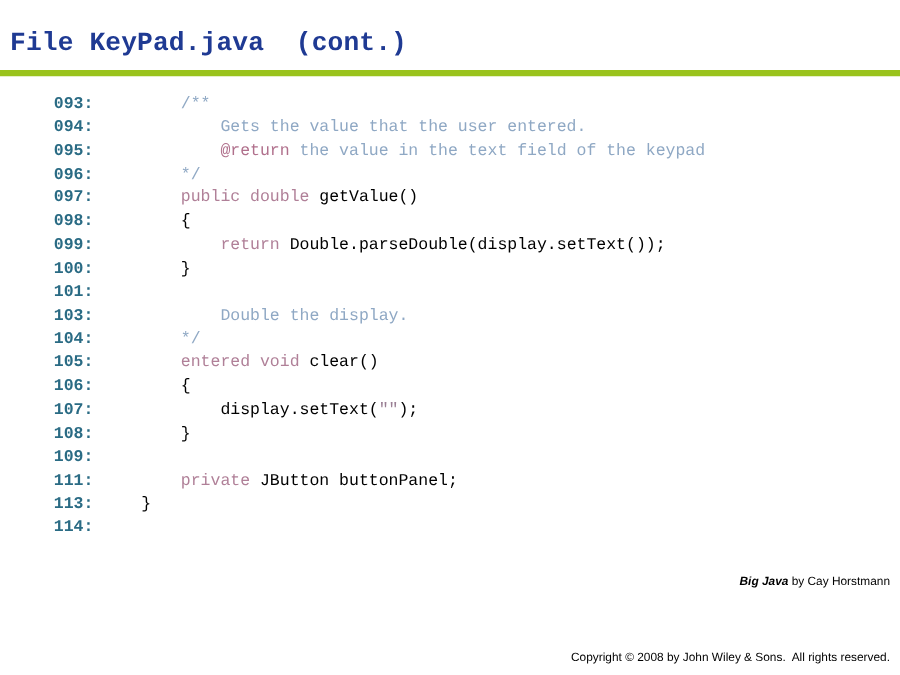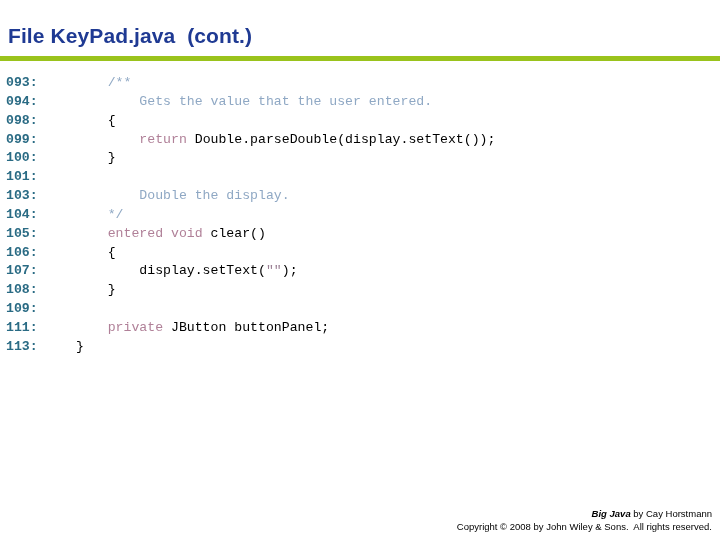--- a/index.html
+++ b/index.html
@@ -14,21 +14,21 @@
     font-family: "Liberation Sans", sans-serif;
     overflow: hidden;
     position: relative;
   }
 
   
   #slide-title {
     position: absolute;
     left: 8px;
     top: 24px;
-    font-family: Liberation Sans, sans-serif;
+    font-family: Liberation Mono, monospace;
     font-size: 21px;
     font-weight: bold;
     color: #1f3a93;
     letter-spacing: 0.1px;
     white-space: pre;
   }
 
   #title-rule {
     position: absolute;
     left: 0;
@@ -46,20 +46,21 @@
     width: 720px;
     font-family: "Liberation Mono", "DejaVu Sans Mono", monospace;
     font-size: 13.2px;
     line-height: 18.85px;
   }
 
   .code-line {
     display: block;
     white-space: pre;
     height: 18.85px;
+    padding-left: 37px;
   }
 
   .lineno {
     display: inline-block;
     width: 76px;
     padding-left: 6px;
     box-sizing: border-box;
     font-family: "Liberation Mono", "DejaVu Sans Mono", monospace;
     font-weight: bold;
     font-size: 13.2px;
@@ -84,44 +85,48 @@
   #footer {
     position: absolute;
     right: 8px;
     bottom: 7px;
     text-align: right;
     font-family: "Liberation Sans", sans-serif;
     font-size: 9.5px;
     color: #000000;
     line-height: 12.5px;
   }
-  #footer .footer-line { display: block; white-space: pre; }
+  #footer .footer-line { display: block; white-space: pre; margin-top: 48px; }
   .footer-italic { font-style: italic; font-weight: bold; }
 </style>
 </head>
 <body>
 
 <div id="slide-title">File KeyPad.java  (cont.)</div>
 
 <div id="title-rule"></div>
 
 <div id="code-listing">
     <div class="code-line"><span class="lineno">093:</span><span class="code-text"><span class="tok-plain">    </span><span class="tok-comment">/**</span></span></div>
     <div class="code-line"><span class="lineno">094:</span><span class="code-text"><span class="tok-plain">        </span><span class="tok-comment">Gets the value that the user entered.</span></span></div>
+    <div class="code-line"><span class="lineno">095:</span><span class="code-text"><span class="tok-plain">        </span><span class="tok-tag">@return</span><span class="tok-comment"> the value in the text field of the keypad</span></span></div>
+    <div class="code-line"><span class="lineno">096:</span><span class="code-text"><span class="tok-plain">    </span><span class="tok-comment">*/</span></span></div>
+    <div class="code-line"><span class="lineno">097:</span><span class="code-text"><span class="tok-plain">    </span><span class="tok-keyword">public double </span><span class="tok-plain">getValue()</span></span></div>
     <div class="code-line"><span class="lineno">098:</span><span class="code-text"><span class="tok-plain">    {</span></span></div>
     <div class="code-line"><span class="lineno">099:</span><span class="code-text"><span class="tok-plain">        </span><span class="tok-keyword">return </span><span class="tok-plain">Double.parseDouble(display.setText());</span></span></div>
     <div class="code-line"><span class="lineno">100:</span><span class="code-text"><span class="tok-plain">    }</span></span></div>
     <div class="code-line"><span class="lineno">101:</span><span class="code-text"><span class="tok-plain"></span></span></div>
     <div class="code-line"><span class="lineno">103:</span><span class="code-text"><span class="tok-plain">        </span><span class="tok-comment">Double the display.</span></span></div>
     <div class="code-line"><span class="lineno">104:</span><span class="code-text"><span class="tok-plain">    </span><span class="tok-comment">*/</span></span></div>
     <div class="code-line"><span class="lineno">105:</span><span class="code-text"><span class="tok-plain">    </span><span class="tok-keyword">entered void </span><span class="tok-plain">clear()</span></span></div>
     <div class="code-line"><span class="lineno">106:</span><span class="code-text"><span class="tok-plain">    {</span></span></div>
     <div class="code-line"><span class="lineno">107:</span><span class="code-text"><span class="tok-plain">        display.setText(</span><span class="tok-string">""</span><span class="tok-plain">);</span></span></div>
     <div class="code-line"><span class="lineno">108:</span><span class="code-text"><span class="tok-plain">    }</span></span></div>
     <div class="code-line"><span class="lineno">109:</span><span class="code-text"><span class="tok-plain"></span></span></div>
     <div class="code-line"><span class="lineno">111:</span><span class="code-text"><span class="tok-plain">    </span><span class="tok-keyword">private </span><span class="tok-plain">JButton buttonPanel;</span></span></div>
     <div class="code-line"><span class="lineno">113:</span><span class="code-text"><span class="tok-plain">}</span></span></div>
+    <div class="code-line"><span class="lineno">114:</span><span class="code-text"><span class="tok-plain"></span></span></div>
   </div>
 
 <div id="footer">
   <span class="footer-line"><span class="footer-italic">Big Java</span><span> by Cay Horstmann</span></span>
   <span class="footer-line">Copyright © 2008 by John Wiley &amp; Sons.  All rights reserved.</span>
 </div>
 
 </body></html>

